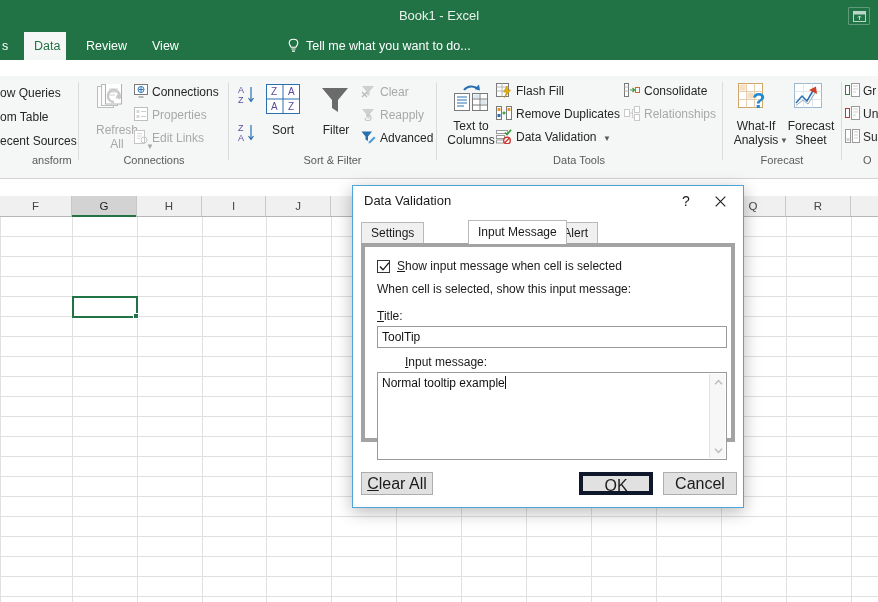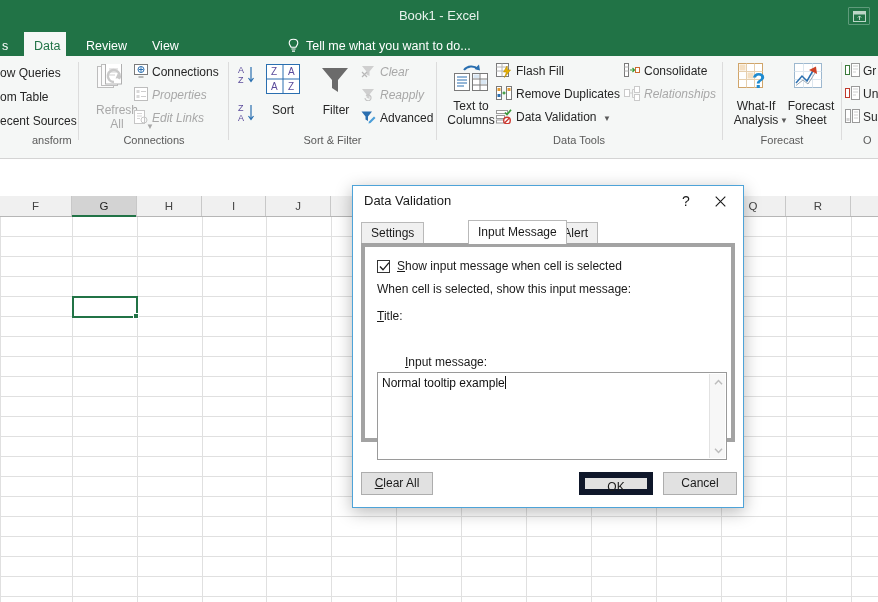--- a/index.html
+++ b/index.html
@@ -39,33 +39,33 @@
     color: #ffffff; font-size: 12.5px; text-align: center;
     padding: 0 10px; white-space: nowrap;
   }
   .tab.active { background: #f5f7f6; color: #217346; }
   .tellme { position: absolute; top: 0; height: 28px; line-height: 28px;
             color: #ffffff; font-size: 12.5px; white-space: nowrap; }
   .bulb { position: absolute; top: 6px; }
 
   
   .ribbon {
-    position: absolute; top: 56px; left: 0; width: 878px; height: 103px;
+    position: absolute; top: 76px; left: 0; width: 878px; height: 103px;
     background: #f5f7f6; border-bottom: 1px solid #d4d4d4;
   }
   .rgroup { position: absolute; top: 0; height: 92px; }
   .rgroup-label {
     position: absolute; bottom: 2px; width: 100%; text-align: center;
     font-size: 11px; color: #5a5a5a; white-space: nowrap;
   }
   .rsep { position: absolute; top: 6px; width: 1px; height: 78px; background: #dcdcdc; }
   .ritem {
     position: absolute; font-size: 12px; color: #262626; white-space: nowrap;
   }
-  .ritem.dis { color: #a8a8a8; font-style: italic; }
+  .ritem.dis { color: #a8a8a8; }
   .big {
     position: absolute; text-align: center; font-size: 12px;
     color: #262626; line-height: 13px; white-space: nowrap;
   }
   .big.dis { color: #a8a8a8; }
 
   
   .colhead-strip {
     position: absolute; top: 196px; left: 0; width: 878px; height: 21px;
     background: #f0f0f0; border-bottom: 1px solid #b6b6b6;
@@ -161,25 +161,25 @@
     background: #f7f7f7; border-left: 1px solid #e2e2e2;
   }
   .ta-arrow {
     position: absolute; left: 0; width: 16px; height: 16px;
     display: flex; align-items: center; justify-content: center; color: #bdbdbd;
   }
   .ta-arrow.up { top: 0; } .ta-arrow.down { bottom: 0; }
 
   .btn {
     position: absolute; height: 23px; line-height: 21px; text-align: center;
-    font-size: 12px; color: #1a1a1a; background: #e1e1e1;
+    font-size: 16px; color: #1a1a1a; background: #e1e1e1;
     border: 1px solid #adadad; white-space: nowrap;
   }
   .btn.focused {
-    border: 6px solid #0f172a; line-height: 19px;
+    border: 4px solid #0f172a; line-height: 19px;
   }
 </style>
 </head>
 <body>
 
 <div id="app">
 
   <div class="titlebar">
     <div class="title-text">Book1 - Excel</div>
     <div class="ribbon-display-opts">
@@ -572,20 +572,21 @@
           <svg width="11" height="11" viewBox="0 0 11 11">
             <path d="M1 5.5 L4 8.8 L10 1.6" fill="none" stroke="#1a1a1a" stroke-width="1.3"></path>
           </svg>
         </span>
         <span class="chk-label"><span class="u">S</span><span>how input message when cell is selected</span></span>
       </div>
 
       <div class="hint">When cell is selected, show this input message:</div>
 
       <div class="fld-label" style="left:12px;top:62px;"><span class="u">T</span><span>itle:</span></div>
+      <input class="txtinput" style="left: 12px; top: 79px; width: 350px; height: 22px;" value="ToolTip">
 
       <div class="fld-label" style="left:12px;top:108px;margin-left:28px;"><span class="u">I</span><span>nput message:</span></div>
 
       <div class="txtarea" style="left:12px;top:125px;width:350px;height:88px;">
         <span class="ta-text">Normal tooltip example</span><span class="caret"></span>
         <div class="ta-scroll">
           <div class="ta-arrow up">
             <svg width="9" height="7" viewBox="0 0 9 7">
                 <path d="M1 5.3 L4.5 1.6 L8 5.3" fill="none" stroke="#bdbdbd" stroke-width="1.5"></path>
               </svg>

